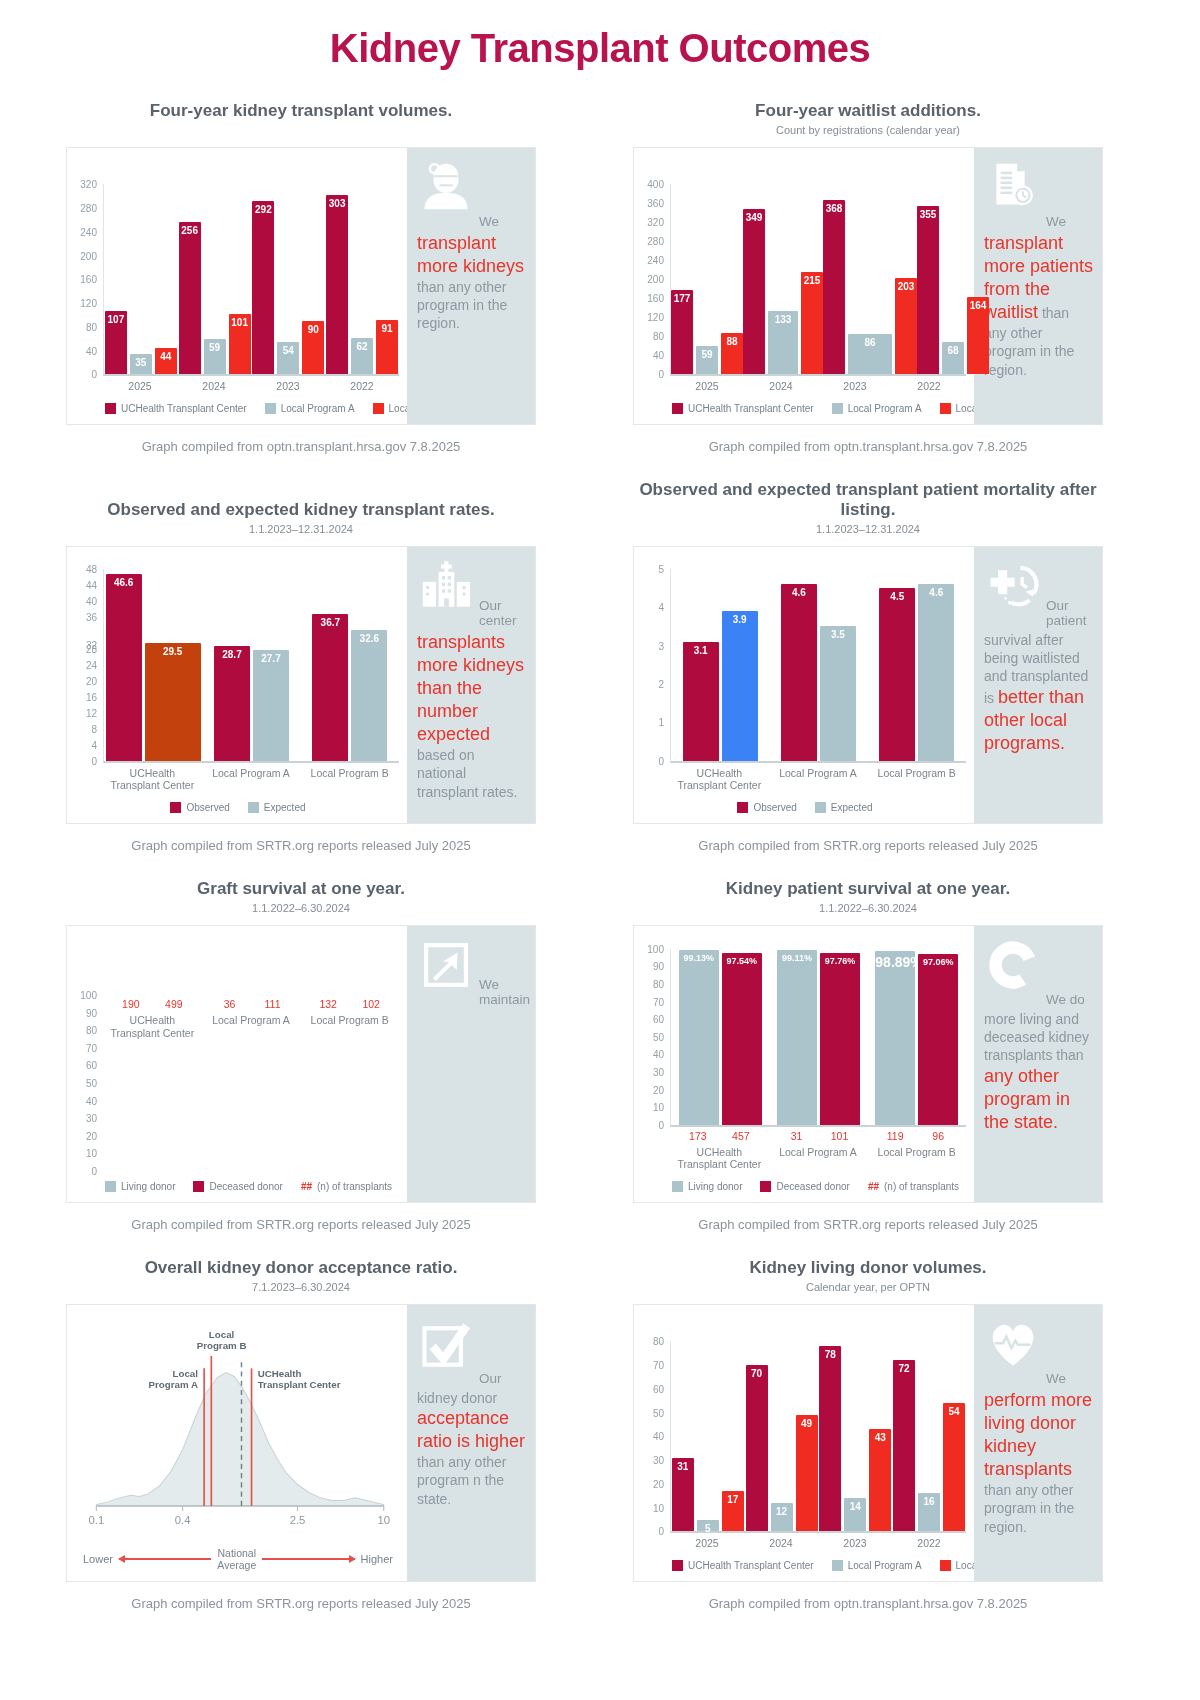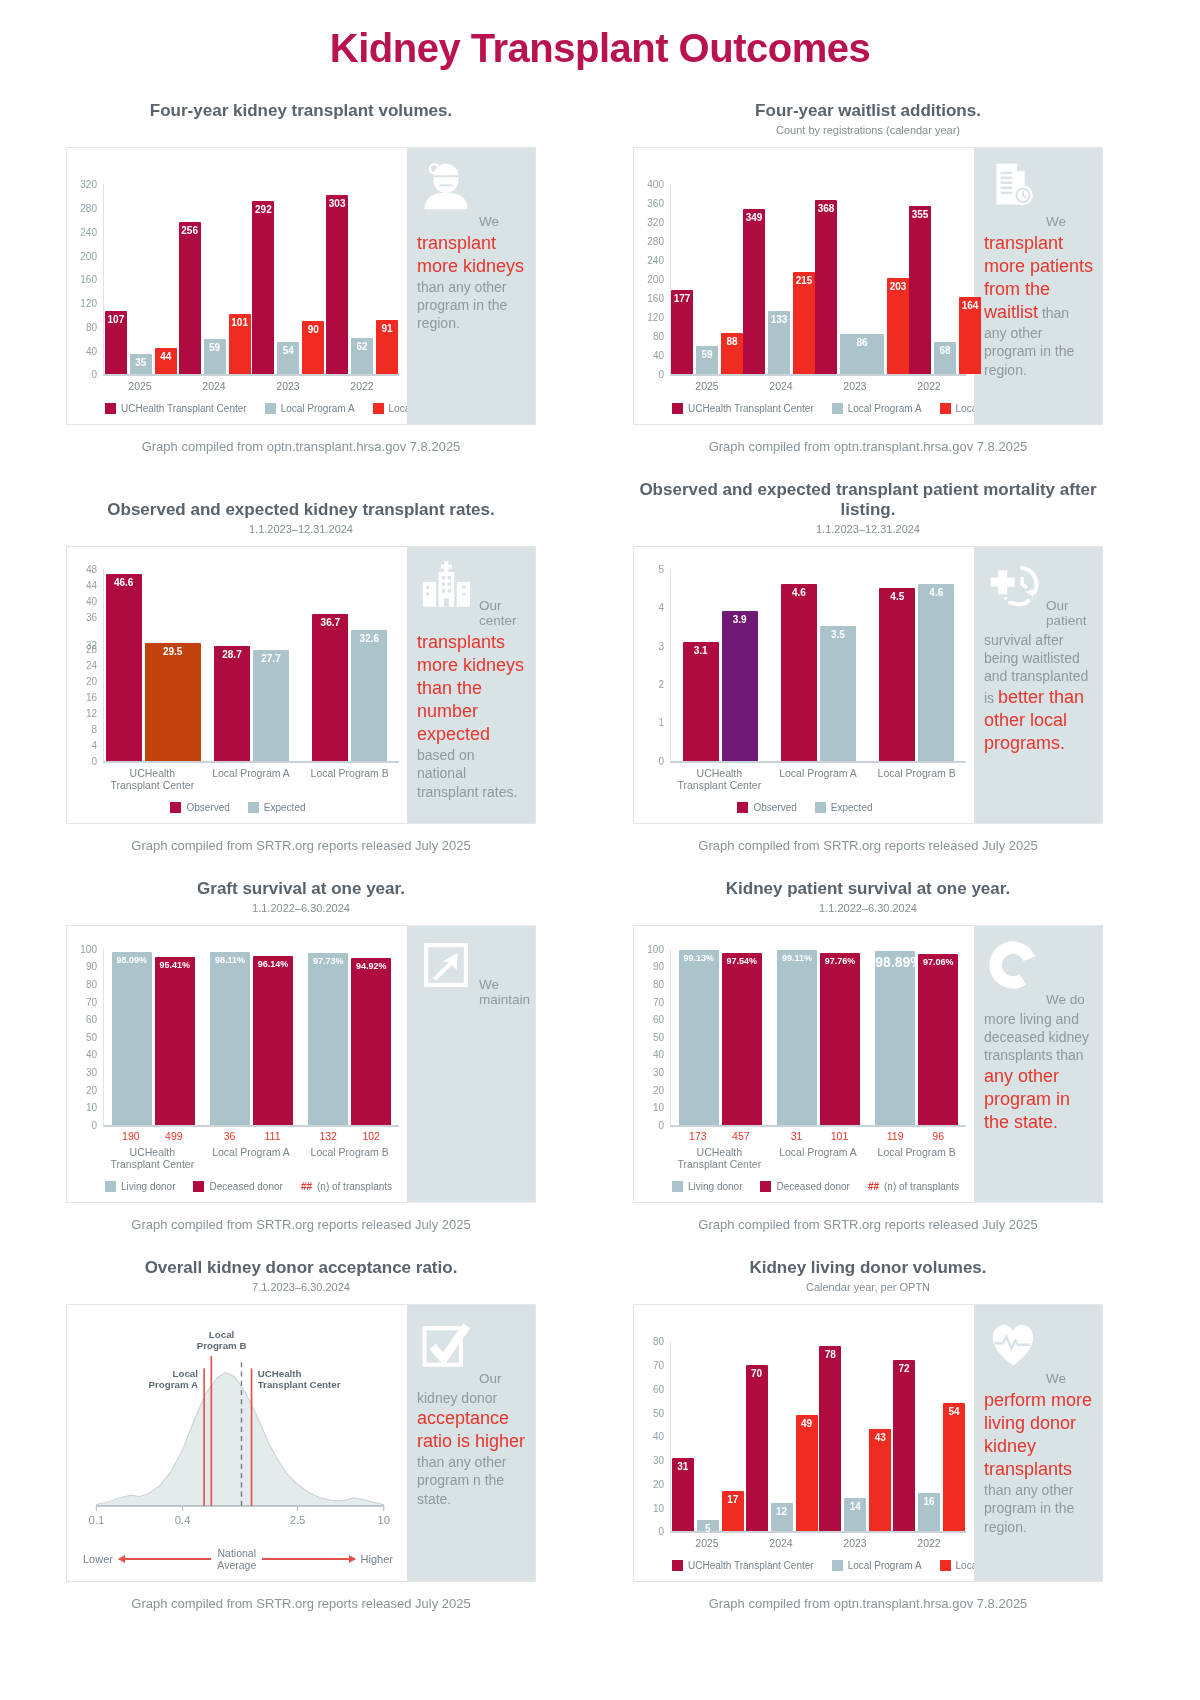--- a/index.html
+++ b/index.html
@@ -204,21 +204,21 @@
                     <div class="bval">59</div>
                   </div>
                   <div class="bar" style="width: 22px; height: 41.8px; background: rgb(239, 43, 34);">
                     <div class="bval">88</div>
                   </div>
                 </div>
                 <div class="grp">
                   <div class="bar" style="width: 22px; height: 165.775px; background: rgb(176, 11, 63);">
                     <div class="bval">349</div>
                   </div>
-                  <div class="bar" style="width: 22px; height: 63.175px; background: rgb(171, 195, 202);">
+                  <div class="bar" style="width: 22px; height: 63.175px; background: rgb(171, 195, 202); padding-left: 8px;">
                     <div class="bval">133</div>
                   </div>
                   <div class="bar" style="width: 22px; height: 102.125px; background: rgb(239, 43, 34);">
                     <div class="bval">215</div>
                   </div>
                 </div>
                 <div class="grp">
                   <div class="bar" style="width: 22px; height: 174.8px; background: rgb(176, 11, 63);">
                     <div class="bval">368</div>
                   </div>
@@ -415,21 +415,21 @@
               <div class="ytick" style="bottom: 109.2px;">3</div>
               <div class="ytick" style="bottom: 147.6px;">4</div>
               <div class="ytick" style="bottom: 186px;">5</div>
             </div>
             <div class="plotcol">
               <div class="plot" style="height: 192px;">
                 <div class="grp">
                   <div class="bar" style="width: 36px; height: 119.04px; background: rgb(176, 11, 63);">
                     <div class="bval">3.1</div>
                   </div>
-                  <div class="bar" style="width: 36px; height: 149.76px; background: #701a75;">
+                  <div class="bar" style="width: 36px; height: 149.76px; background: #3b82f6;">
                     <div class="bval">3.9</div>
                   </div>
                 </div>
                 <div class="grp">
                   <div class="bar" style="width: 36px; height: 176.64px; background: rgb(176, 11, 63);">
                     <div class="bval">4.6</div>
                   </div>
                   <div class="bar" style="width: 36px; height: 134.4px; background: rgb(171, 195, 202);">
                     <div class="bval">3.5</div>
                   </div>
@@ -502,46 +502,20 @@
               <div class="ytick" style="bottom: 46.8px;">30</div>
               <div class="ytick" style="bottom: 64.4px;">40</div>
               <div class="ytick" style="bottom: 82px;">50</div>
               <div class="ytick" style="bottom: 99.6px;">60</div>
               <div class="ytick" style="bottom: 117.2px;">70</div>
               <div class="ytick" style="bottom: 134.8px;">80</div>
               <div class="ytick" style="bottom: 152.4px;">90</div>
               <div class="ytick" style="bottom: 170px;">100</div>
             </div>
             <div class="plotcol">
-              <div class="plot" style="height: 176px;">
-                <div class="grp">
-                  <div class="bar" style="width: 40px; height: 172.638px; background: rgb(171, 195, 202);">
-                    <div class="bval" style="font-size: 9px;">98.09%</div>
-                  </div>
-                  <div class="bar" style="width: 40px; height: 167.922px; background: rgb(176, 11, 63);">
-                    <div class="bval" style="font-size: 9px;">95.41%</div>
-                  </div>
-                </div>
-                <div class="grp">
-                  <div class="bar" style="width: 40px; height: 172.674px; background: rgb(171, 195, 202);">
-                    <div class="bval" style="font-size: 9px;">98.11%</div>
-                  </div>
-                  <div class="bar" style="width: 40px; height: 169.206px; background: rgb(176, 11, 63);">
-                    <div class="bval" style="font-size: 9px;">96.14%</div>
-                  </div>
-                </div>
-                <div class="grp">
-                  <div class="bar" style="width: 40px; height: 172.005px; background: rgb(171, 195, 202);">
-                    <div class="bval" style="font-size: 9px;">97.73%</div>
-                  </div>
-                  <div class="bar" style="width: 40px; height: 167.059px; background: rgb(176, 11, 63);">
-                    <div class="bval" style="font-size: 9px;">94.92%</div>
-                  </div>
-                </div>
-              </div>
               <div class="nrow">
                 <div class="nslot">
                   <div class="nval" style="width: 40px;">190</div>
                   <div class="nval" style="width: 40px;">499</div>
                 </div>
                 <div class="nslot">
                   <div class="nval" style="width: 40px;">36</div>
                   <div class="nval" style="width: 40px;">111</div>
                 </div>
                 <div class="nslot">

